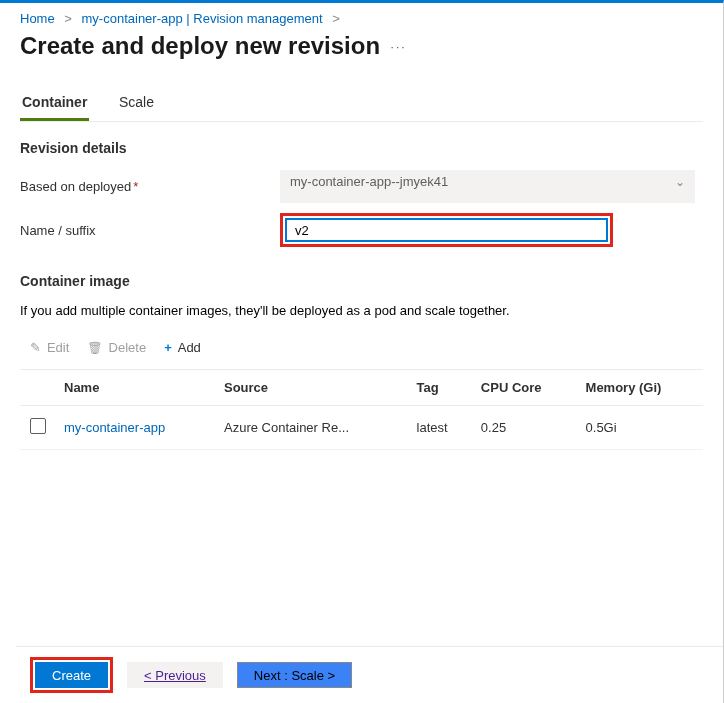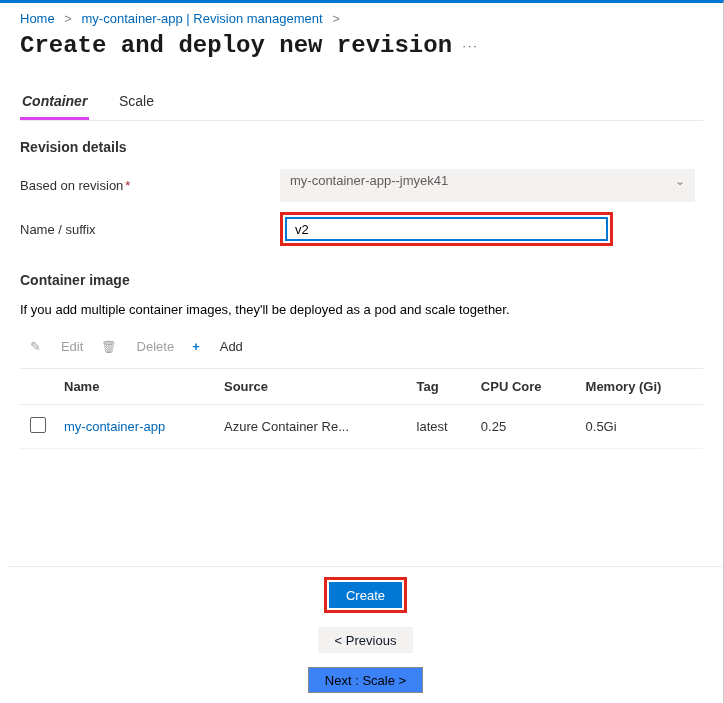--- a/index.html
+++ b/index.html
@@ -12,64 +12,64 @@
       background: #fff;
       position: relative;
       border-top: 3px solid #0078d4;
       border-right: 1px solid #ccc;
     }
     .content { padding: 8px 20px 0 20px; }
     .breadcrumb { font-size: 13px; color: #605e5c; margin-bottom: 6px; }
     .breadcrumb a { color: #0067b8; text-decoration: none; }
     .breadcrumb .sep { margin: 0 6px; color: #888; }
     .page-title-row { display: flex; align-items: center; gap: 10px; margin-bottom: 28px; }
-    .page-title { font-size: 24px; font-weight: 600; color: #1b1a19; font-family: Liberation Mono, monospace; }
+    .page-title { font-size: 24px; font-weight: 600; color: #1b1a19; }
     .dots { color: #605e5c; letter-spacing: 1px; cursor: pointer; }
     .tabs { border-bottom: 1px solid #edebe9; margin-bottom: 18px; }
     .tab { display: inline-block; font-size: 14px; padding: 6px 2px 8px 2px; margin-right: 24px; cursor: pointer; color: #323130; }
-    .tab.active { border-bottom: 3px solid #d946ef; font-weight: 600; font-style: italic; }
+    .tab.active { border-bottom: 3px solid #4d7c0f; font-weight: 600; }
     .section-title { font-weight: 600; font-size: 14px; margin-bottom: 14px; }
     .field-row { display: flex; align-items: center; margin-bottom: 8px; }
     .field-label { width: 260px; font-size: 13px; color: #323130; }
     .req { color: #a4262c; margin-left: 2px; }
     .field-ctl { flex: 1; }
     .select-like {
       background: #f3f2f1; color: #605e5c; height: 33px; line-height: 24px;
       padding: 0 28px 0 10px; font-size: 13px; border: none; position: relative;
       width: 100%;
     }
     .chev { position: absolute; right: 10px; top: 5px; color: #888; font-size: 12px; pointer-events: none; }
     .select-wrap { position: relative; width: 415px; }
     .input-wrap { border: 3px solid #e1251b; padding: 2px; width: 333px; }
     .text-input {
       width: 100%; height: 24px; border: 2px solid #0078d4; padding: 0 8px;
       font-family: inherit; font-size: 13px; outline: none;
     }
     .section2 { margin-top: 26px; }
     .desc { color: #000000; font-size: 13px; margin-bottom: 20px; }
     .toolbar { display: flex; gap: 18px; align-items: center; padding: 2px 10px 14px 10px; color: #a19f9d; }
-    .tb-btn { display: flex; align-items: center; gap: 20px; font-size: 13px; cursor: pointer; }
+    .tb-btn { display: flex; align-items: center; gap: 6px; font-size: 13px; cursor: pointer; }
     .tb-btn.add { color: #323130; }
     .ico-pencil::before { content: "\270E"; }
     .ico-trash::before { content: "\1F5D1"; font-size: 12px;}
     .ico-plus { color: #0078d4; font-weight: 600; }
     .table { width: 100%; border-collapse: collapse; }
     .table th { text-align: left; font-weight: 600; font-size: 13px; padding: 10px 8px; border-top: 1px solid #edebe9; border-bottom: 1px solid #edebe9; }
     .table td { padding: 12px 8px; font-size: 13px; border-bottom: 1px solid #f3f2f1; vertical-align: middle; }
     .table th:first-child, .table td:first-child { width: 36px; text-align: center; }
     .link { color: #0067b8; text-decoration: none; text-align: right; }
     .cb { width: 16px; height: 16px; border: 1px solid #605e5c; display: inline-block; border-radius: 2px; cursor: pointer; }
     .footer {
-      position: absolute; bottom: 0; left: 8px; right: 0;
+      position: absolute; bottom: 0; left: 16px; right: 0;
       border-top: 1px solid #edebe9; padding: 10px 14px;
-      display: flex; gap: 14px; align-items: center; flex-direction: column;
+      display: flex; gap: 14px; align-items: center;
     }
     .btn { font-family: inherit; font-size: 13px; height: 26px; padding: 0 16px; cursor: pointer; border: 1px solid #8a8886; background: #3b82f6; }
     .btn-primary { background: #0078d4; color: #fff; border-color: #0078d4; min-width: 72px; }
-    .btn-disabled { background: #f3f2f1; color: #0f172a; border-color: #f3f2f1; cursor: default; }
+    .btn-disabled { background: #f3f2f1; color: #4c1d95; border-color: #f3f2f1; cursor: default; text-decoration: underline; }
     .hl-red { border: 3px solid #e1251b; padding: 2px; display: inline-block; }
   </style>
 </head>
 <body>
 
 <div class="content">
   <div class="breadcrumb">
     <a href="#">Home</a>
     <span class="sep">&gt;</span>
     <a href="#">my-container-app | Revision management</a>
@@ -83,21 +83,21 @@
 
   <div class="tabs">
     <span class="tab active">Container</span>
     <span class="tab">Scale</span>
   </div>
 
   <div class="section-title">Revision details</div>
 
   <div class="field-row">
     <div class="field-label">
-      <span>Based on revision</span><span class="req">*</span>
+      <span>Based on deployed</span><span class="req">*</span>
     </div>
     <div class="field-ctl">
       <div class="select-wrap">
         <div class="select-like">my-container-app--jmyek41</div>
         <span class="chev">⌄</span>
       </div>
     </div>
   </div>
 
   <div class="field-row" style="margin-top:10px;">

